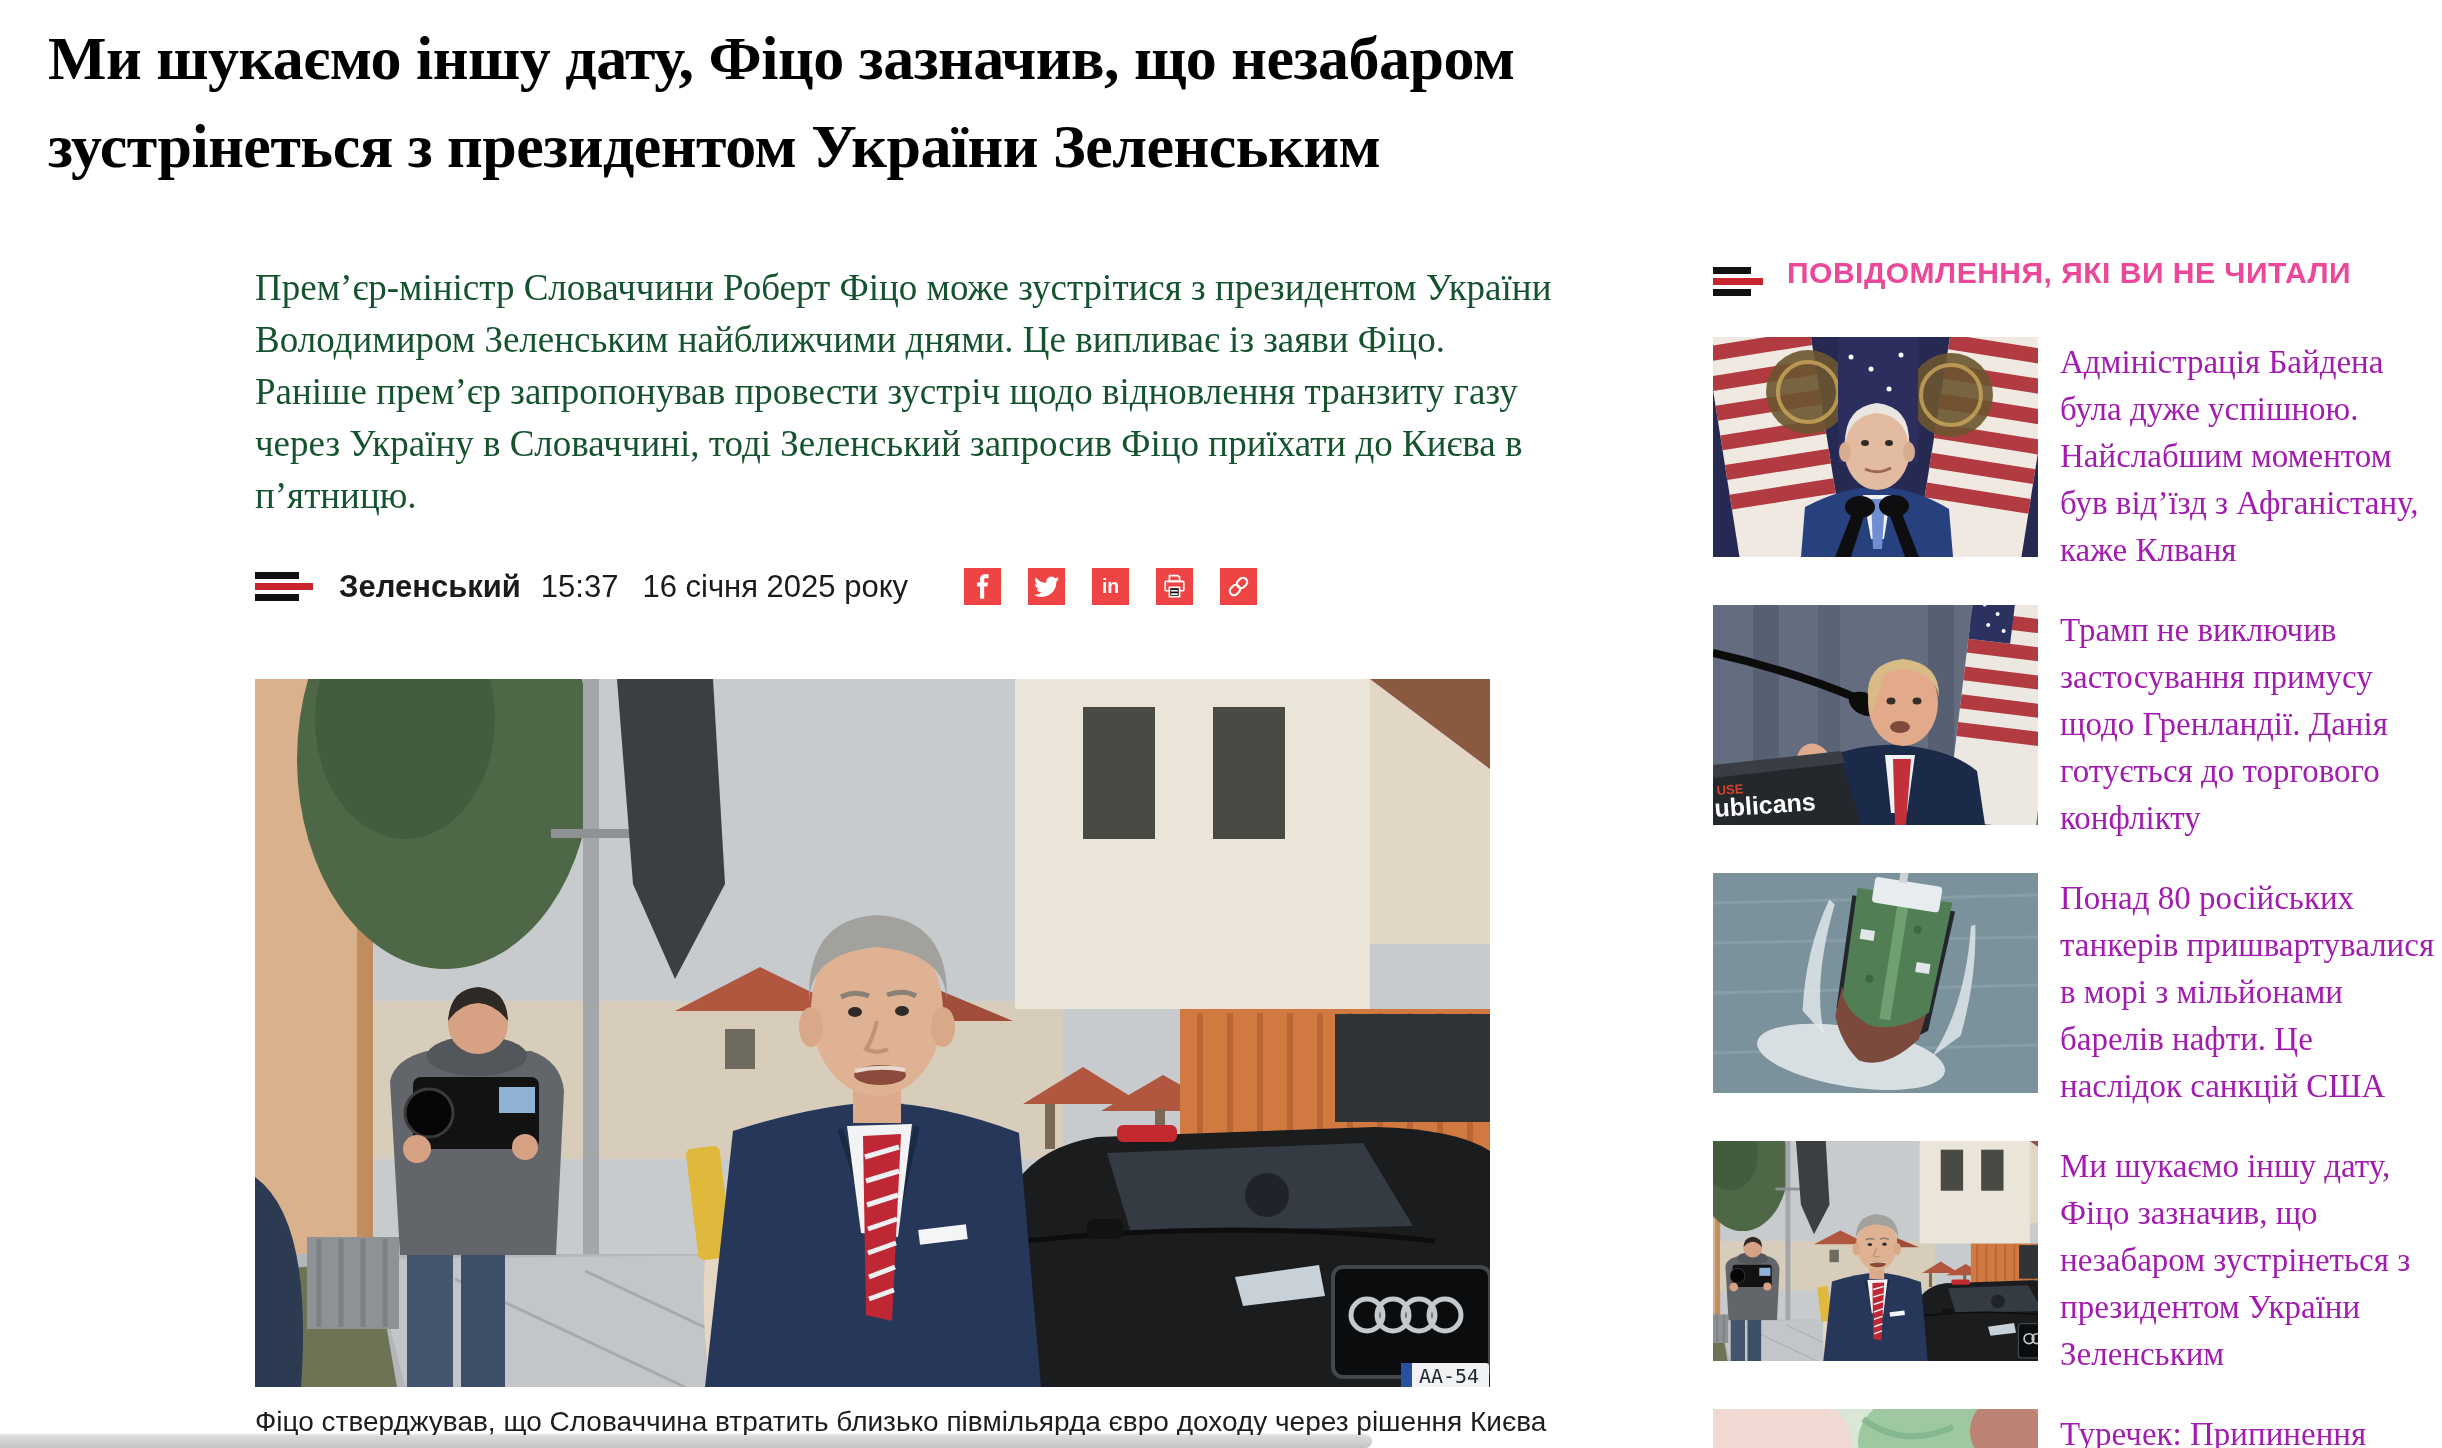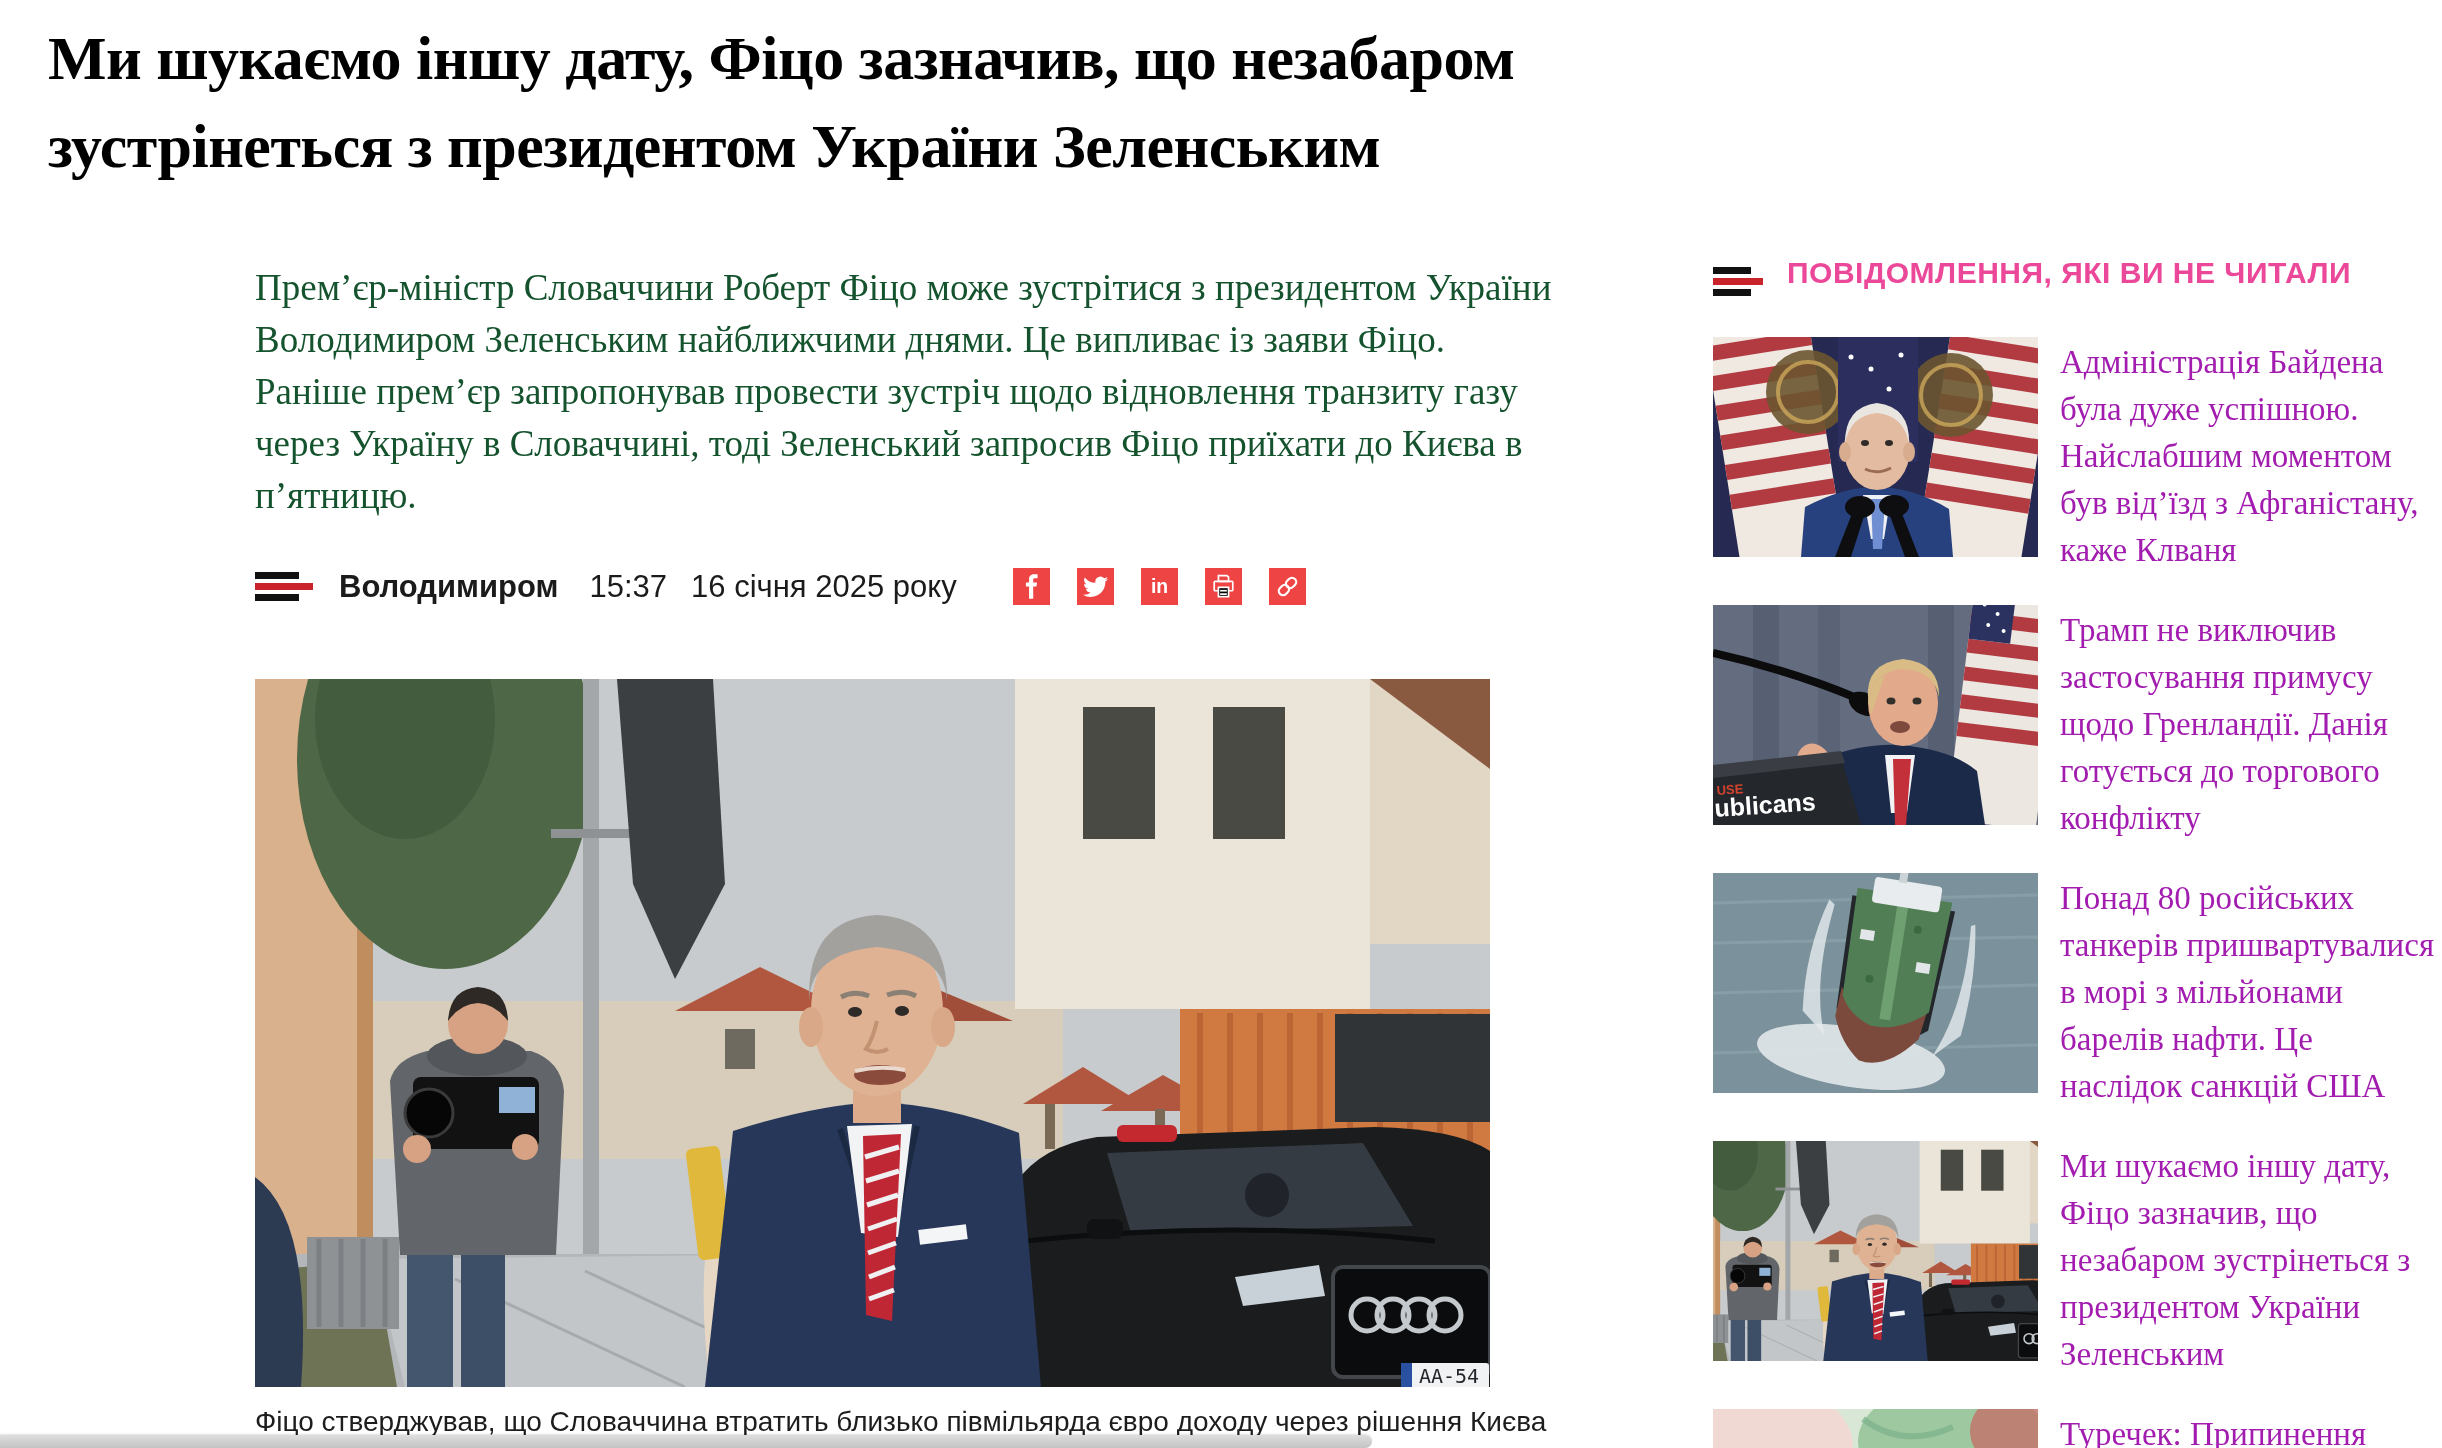--- a/index.html
+++ b/index.html
@@ -20,21 +20,21 @@
   }
   .byline{
     display:flex;align-items:center;margin-top:46px;
     font-family:"Liberation Sans",sans-serif;font-size:31px;color:#1b1b1b;
   }
   .logo-bars{display:inline-flex;flex-direction:column;gap:4px;width:58px;flex:none;}
   .logo-bars i{display:block;height:7px;background:#111;}
   .logo-bars i.red{background:#c9232c;width:58px;}
   .logo-bars i.blk{width:44px;}
   .byline .loc{font-weight:700;margin-left:26px;}
-  .byline .time{margin-left:31px;text-align:center;}
+  .byline .time{margin-left:20px;text-align:center;}
   .byline .date{margin-left:24px;}
   .share{display:flex;gap:27px;margin-left:56px;}
   .share-btn{
     width:37px;height:37px;background:#ef4444;display:flex;align-items:center;
     justify-content:center;flex:none;cursor:pointer;
   }
   .share-btn svg{width:27px;height:27px;display:block;}
   .share-btn text{font-family:"Liberation Sans",sans-serif;}
   
   .photo{margin-top:74px;width:1235px;height:708px;display:block;}
@@ -207,21 +207,21 @@
 
   <div class="main-col">
     <p class="lead">Прем’єр-міністр Словаччини Роберт Фіцо може зустрітися з президентом України Володимиром Зеленським найближчими днями. Це випливає із заяви Фіцо. Раніше прем’єр запропонував провести зустріч щодо відновлення транзиту газу через Україну в Словаччині, тоді Зеленський запросив Фіцо приїхати до Києва в п’ятницю.</p>
 
     <div class="byline">
       <span class="logo-bars">
         <i class="blk"></i>
           <i class="red"></i>
           <i class="blk"></i>
       </span>
-      <span class="loc">Володимиром</span>
+      <span class="loc">Зеленський</span>
       <span class="time">15:37</span>
       <span class="date">16 січня 2025 року</span>
 
       <span class="share">
         <span class="share-btn">
           <svg viewBox="0 0 32 32">
             <path fill="#fff" d="M19.8 6.2h3.4V1.6h-4.1c-4.4 0-6 2.9-6 5.8v4H9.4v4.7h3.7V30.4h4.9V16.1h3.9l.6-4.7h-4.5V8.1c0-1.2.5-1.9 1.8-1.9z"></path>
           </svg>
         </span>
         <span class="share-btn">

